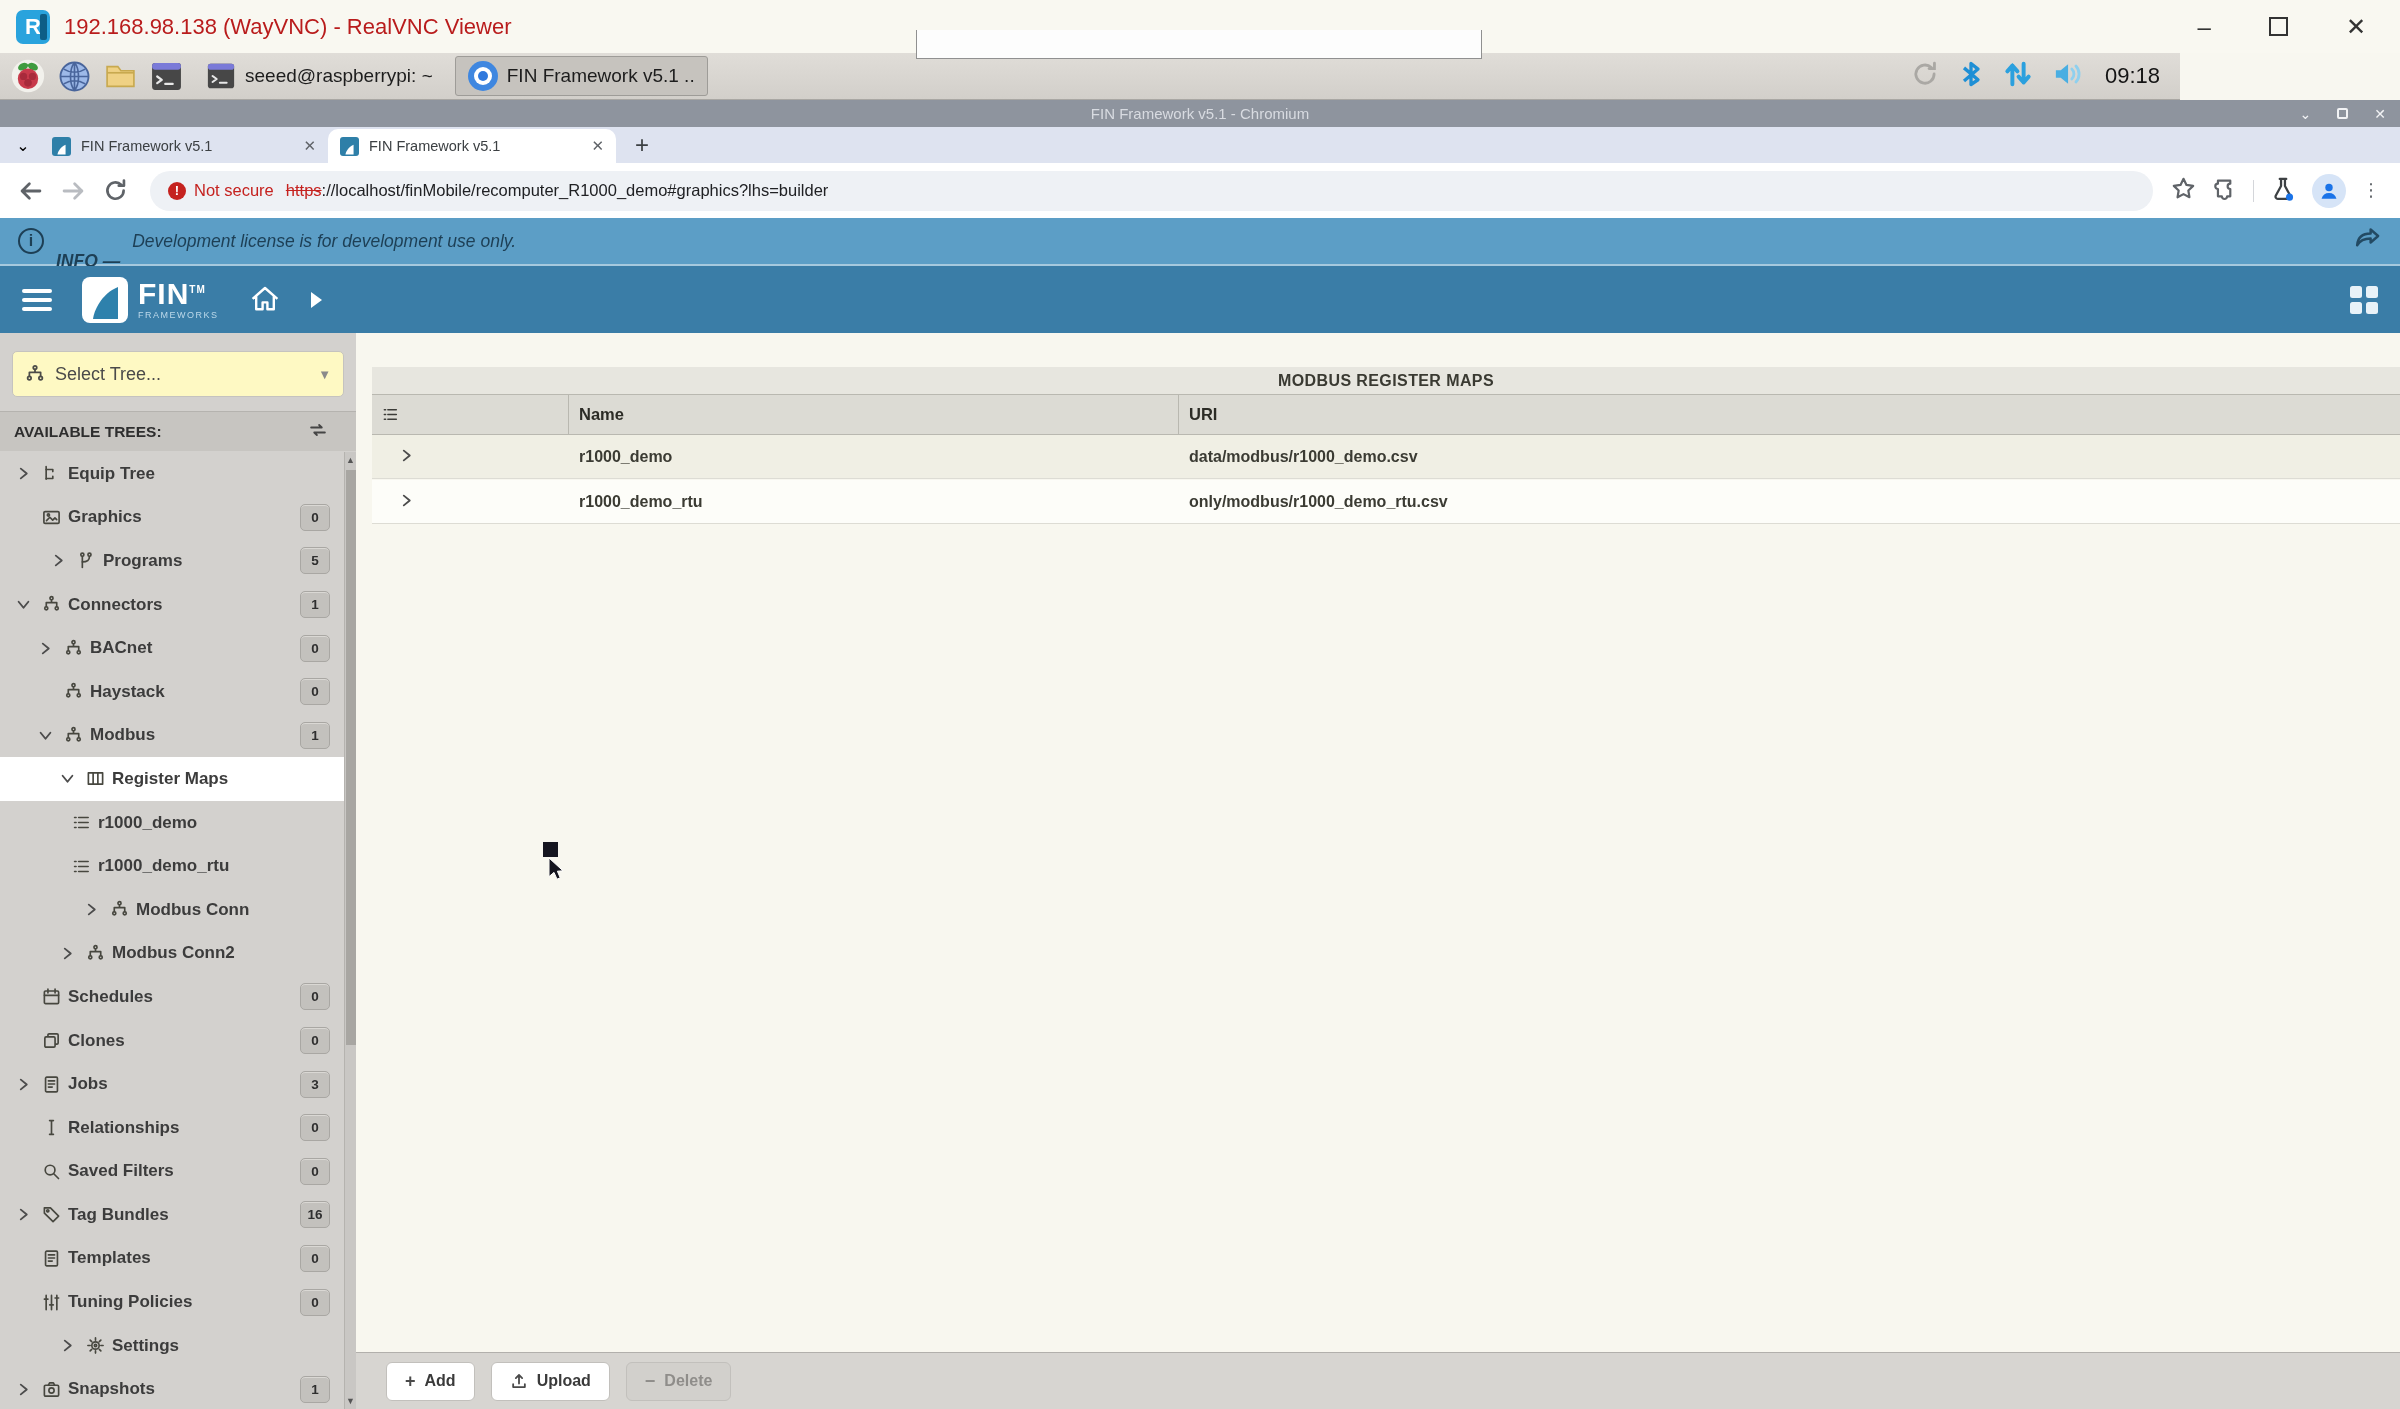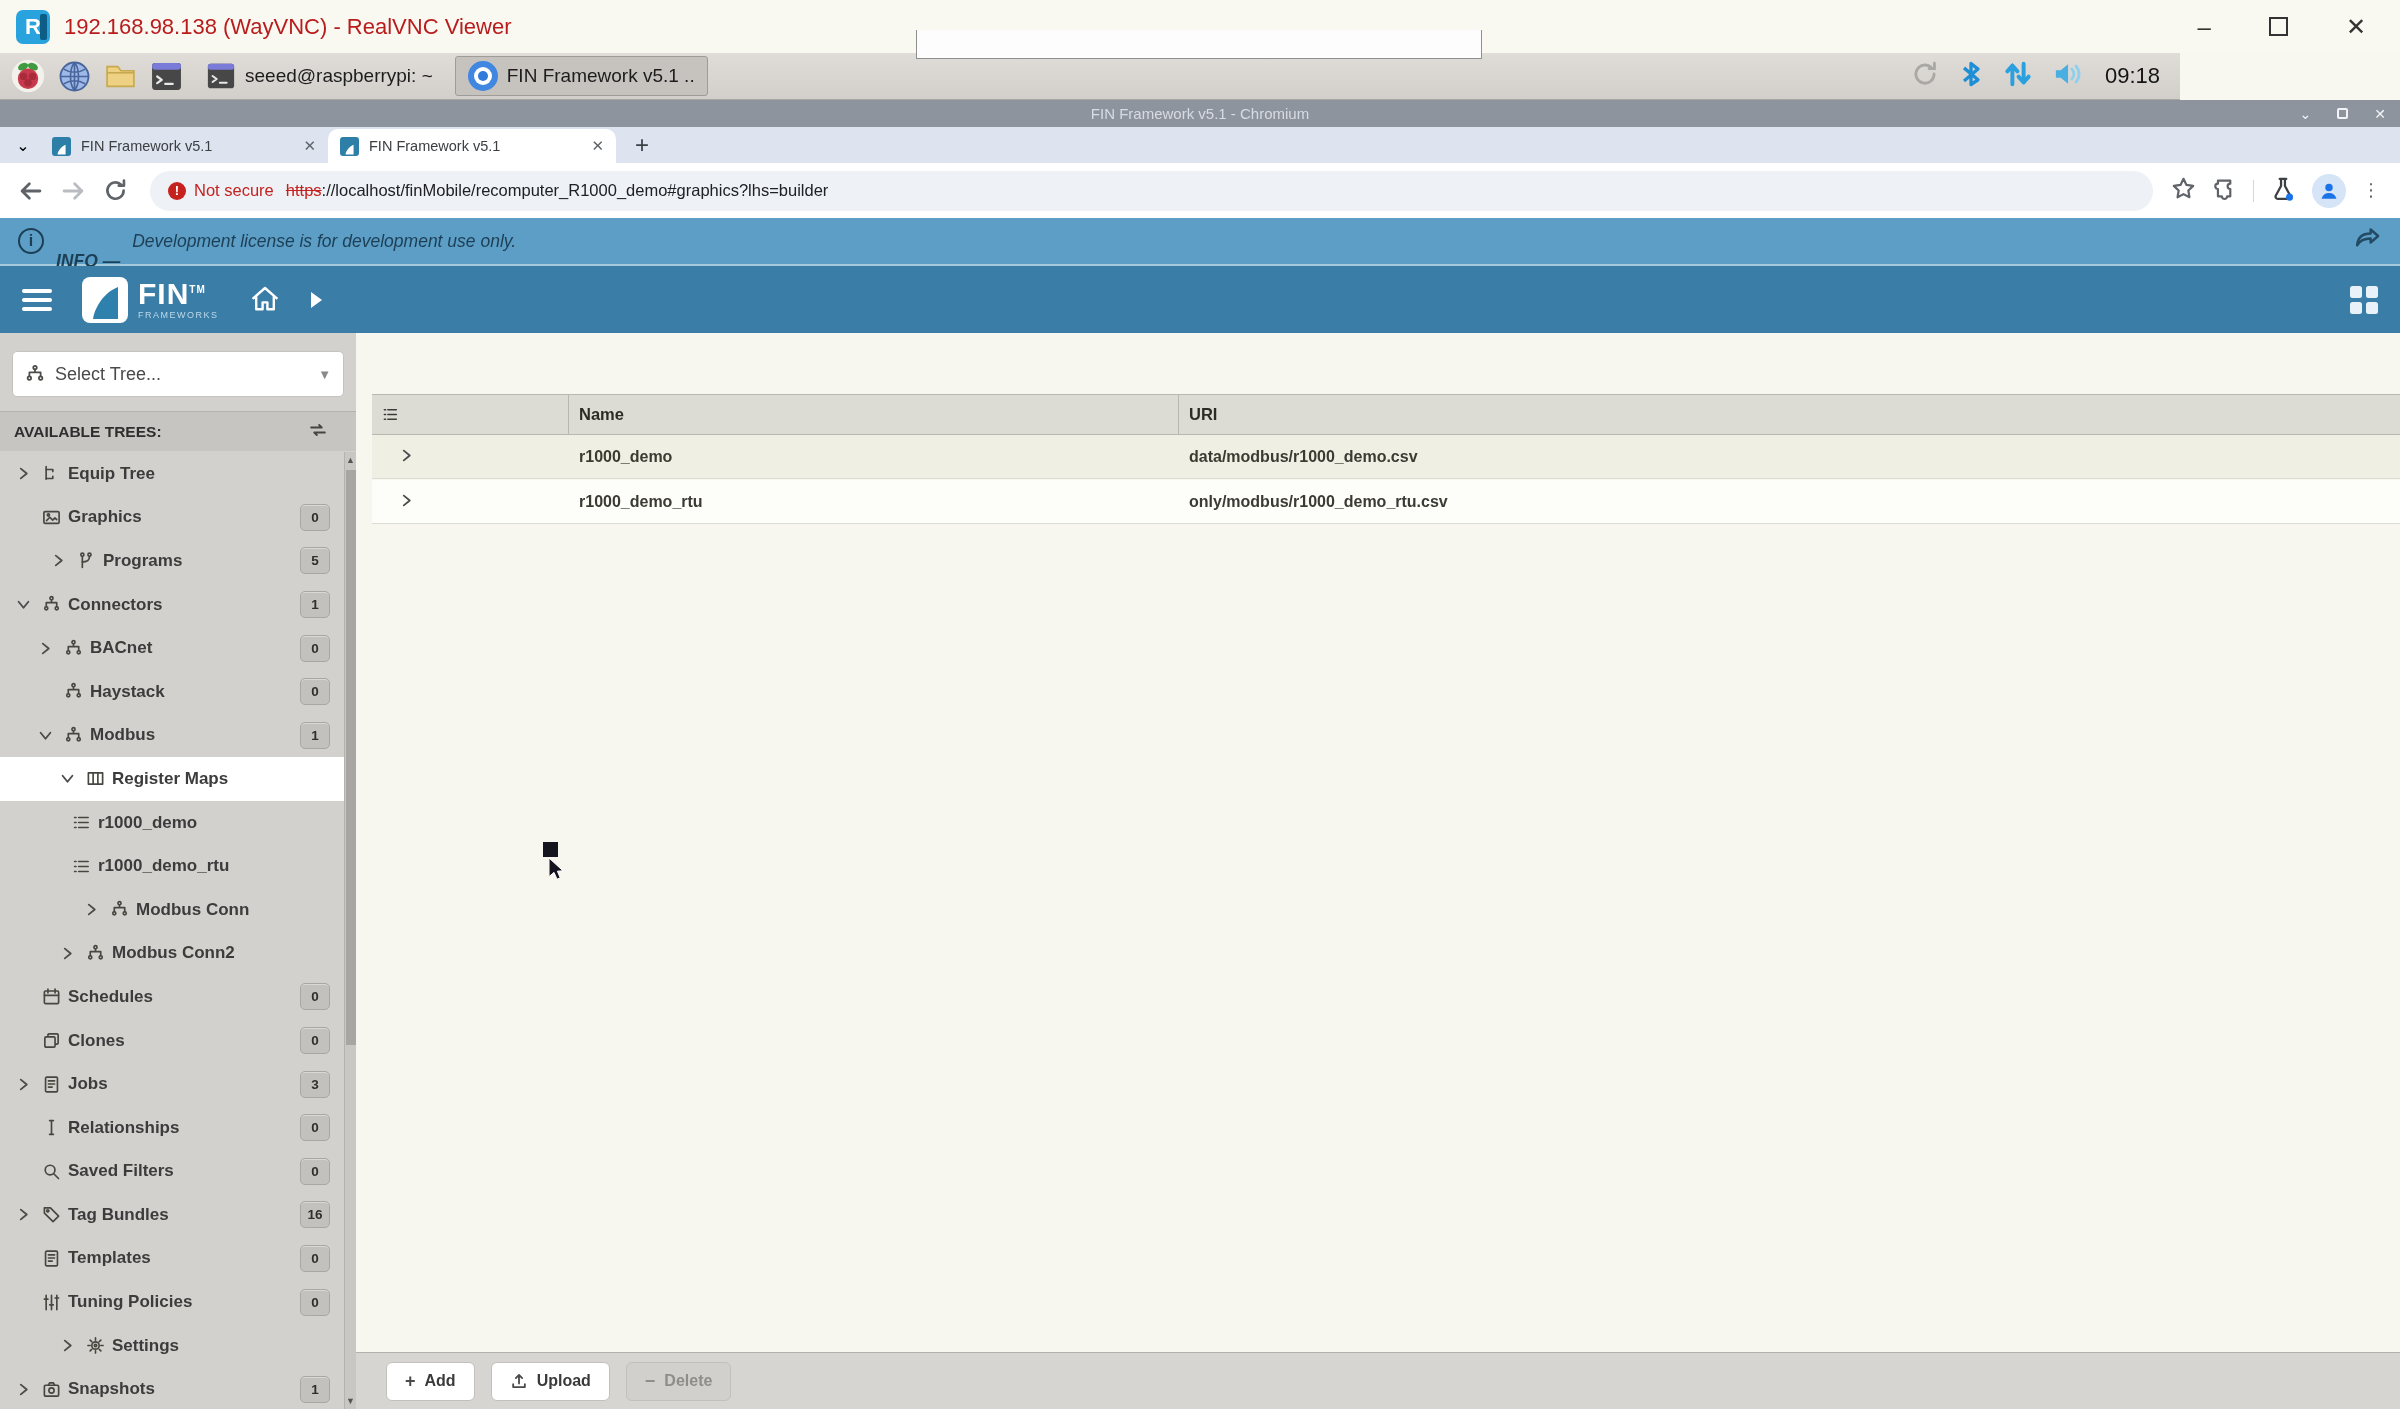--- a/index.html
+++ b/index.html
@@ -75,21 +75,21 @@
   .fin-sub { color:#bcd9ea; font-size:9px; letter-spacing:1.5px; margin-top:2px; }
   .fin-arrow { width:0; height:0; border-left:11px solid #fff; border-top:8px solid transparent; border-bottom:8px solid transparent; }
   .grid-ico { margin-left:auto; display:grid; grid-template-columns:12px 12px; gap:4px; }
   .grid-ico span { width:12px; height:12px; background:#e8f2f8; border-radius:2.5px; }
 
   
   .app-body { left:0; top:333px; width:2400px; height:1076px; display:flex; }
 
   .sidebar { width:356px; flex-shrink:0; background:#d3d1ce; position:relative; }
   .select-wrap { padding:18px 12px 14px; }
-  .select-box { height:46px; background:#ffffff; border:1px solid #c5c3bf; border-radius:5px; display:flex; align-items:center; padding:0 12px; gap:10px; color:#4a4a4a; font-size:18px; }
+  .select-box { height:46px; background:#fef9c3; border:1px solid #c5c3bf; border-radius:5px; display:flex; align-items:center; padding:0 12px; gap:10px; color:#4a4a4a; font-size:18px; }
   .select-caret { margin-left:auto; color:#8a8a8a; font-size:13px; }
   .avail-bar { height:40px; background:#c7c5c1; border-top:1px solid #b5b3af; display:flex; align-items:center; padding:0 14px; font-weight:bold; font-size:15.5px; color:#2e2e2e; }
   .refresh-ico { margin-left:auto; margin-right:14px; }
   .tree { position:absolute; top:119px; bottom:0; left:0; right:12px; overflow:hidden; }
   .tree-row { height:43.6px; display:flex; align-items:center; font-weight:bold; font-size:17px; color:#3c3c3c; }
   .tree-row.selected { background:#fff; }
   .t-exp { width:26px; display:flex; justify-content:center; flex-shrink:0; }
   .t-ico { width:30px; display:flex; justify-content:center; flex-shrink:0; }
   .t-label { margin-left:2px; white-space:nowrap; }
   .t-badge { margin-left:auto; margin-right:14px; min-width:30px; height:27px; background:#c3c1bd; border:1px solid #a9a7a3; border-radius:5px; box-shadow:inset 0 1px 0 #dad8d4; font-size:13.5px; font-weight:bold; color:#2f2f2f; display:flex; align-items:center; justify-content:center; padding:0 5px; }
@@ -655,20 +655,21 @@
         </div>
       </div>
     <div class="sb-track">
       <span class="sb-arrow" style="top:3px">▲</span>
       <div class="sb-thumb"></div>
       <span class="sb-arrow" style="bottom:3px">▼</span>
     </div>
   </aside>
 
   <main class="content">
+    <div class="content-title">MODBUS REGISTER MAPS</div>
     <div class="thead">
       <div class="col1">
         <svg width="17" height="17" viewBox="0 0 16 16" fill="none" stroke="#3c3c38" stroke-width="1.4" stroke-linecap="round">
             <path d="M5.5 3.5h8M5.5 8h8M5.5 12.5h8M2.2 3.5h1.2M2.2 8h1.2M2.2 12.5h1.2"></path>
           </svg>
       </div>
       <div class="col2">Name</div>
       <div class="col3">URI</div>
     </div>
     <div id="table-rows">

